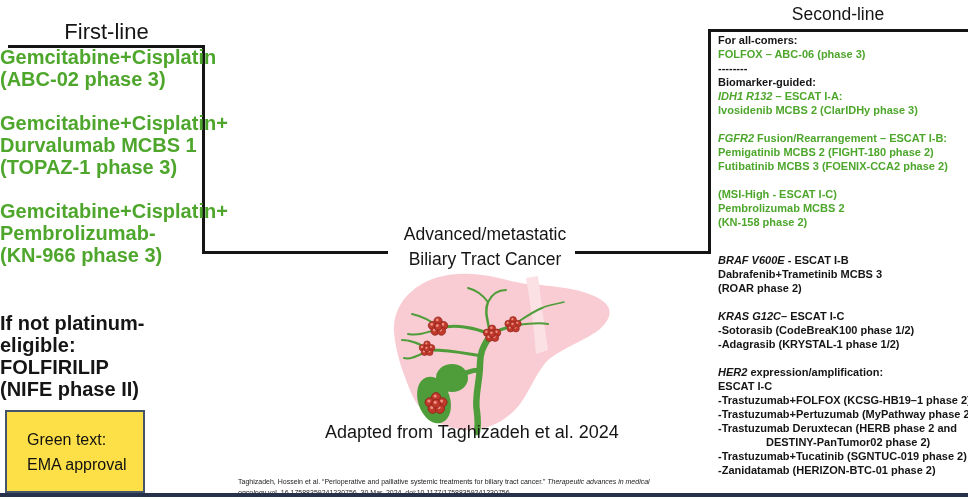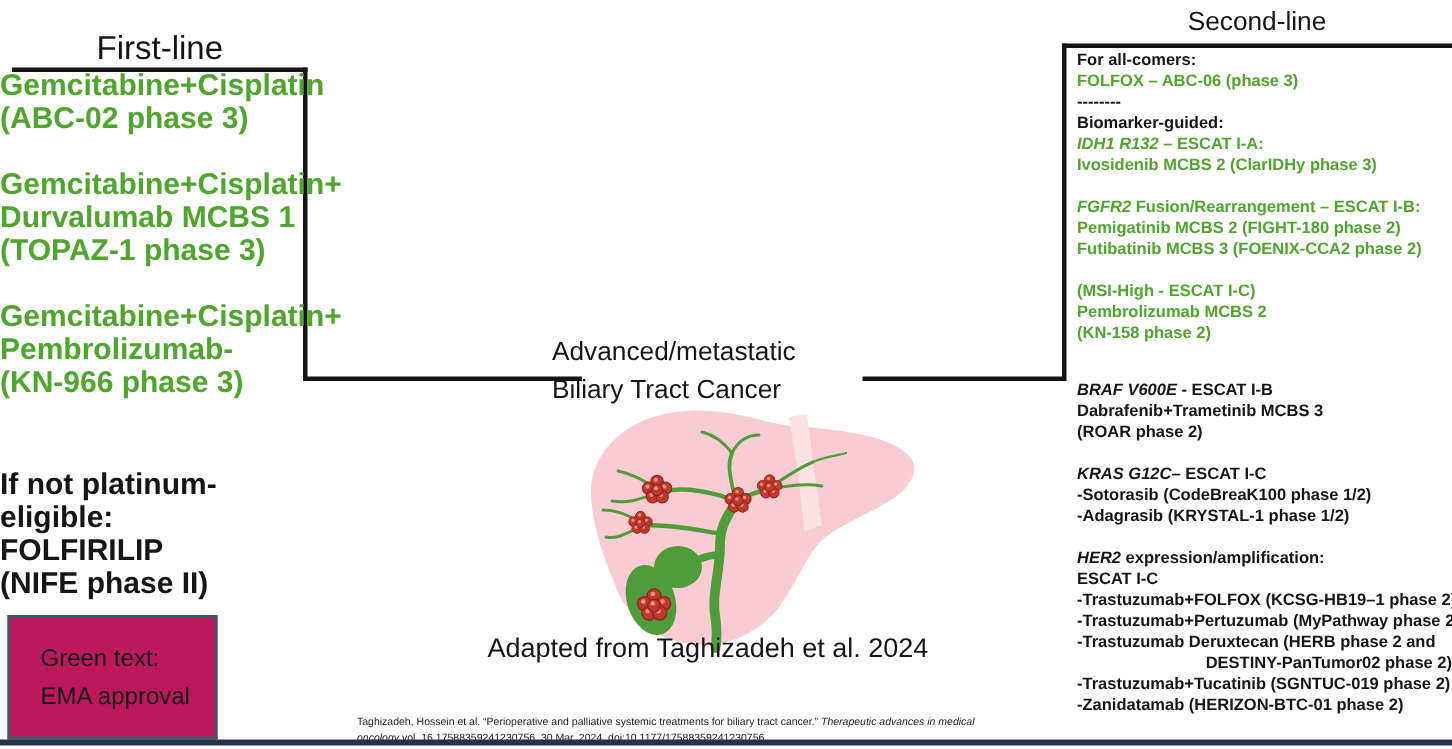--- a/index.html
+++ b/index.html
@@ -22,40 +22,40 @@
   .sl-top  {left:708px;top:29px; width:260px;height:3px;}
 
   
   .fl-blocks{position:absolute;left:0;top:46px;width:200px;
              font-size:20px;font-weight:bold;line-height:22px;}
   .fl-block{margin-bottom:22px;}
   .fl-block.green{color:#4ea72c;}
   .fl-block.black{color:#151515;margin-top:46px;}
 
   
-  .center-title{position:absolute;left:368px;top:222px;width:234px;text-align:left;
+  .center-title{position:absolute;left:368px;top:222px;width:234px;text-align:center;
                 font-size:17.5px;line-height:25px;color:#151515;}
   .liver{position:absolute;left:378px;top:262px;width:240px;height:180px;}
   .caption{position:absolute;left:325px;top:422px;width:300px;text-align:left;
            font-size:18px;color:#151515;}
 
   
   .sl-groups{position:absolute;left:718px;top:33px;width:250px;
              font-size:11px;font-weight:bold;line-height:14px;white-space:nowrap;}
   .sl-group{margin-bottom:14px;}
   .sl-group:nth-child(3){margin-bottom:24px;}
   .sl-line.green{color:#4ea72c;}
   .sl-line.black{color:#151515;}
   .sl-line.heading{color:#151515;}
-  .sl-line.indent{padding-left:48px;text-align:right;}
+  .sl-line.indent{padding-left:48px;}
   .it{font-style:italic;}
 
   
   .legend{position:absolute;left:5px;top:410px;width:140px;height:83px;
-          background:#be185d;border:2.5px solid #44546a;box-sizing:border-box;
+          background:#fde047;border:2.5px solid #44546a;box-sizing:border-box;
           padding:15px 12px 0 20px;font-size:16px;line-height:25px;color:#111;}
 
   
   .citation{position:absolute;left:238px;top:477px;width:460px;
             font-size:7px;line-height:1.55;color:#222;}
 
   .bottom-bar{position:absolute;left:0;top:493px;width:968px;height:4px;background:#26324c;}
 </style>
 </head>
 <body>

